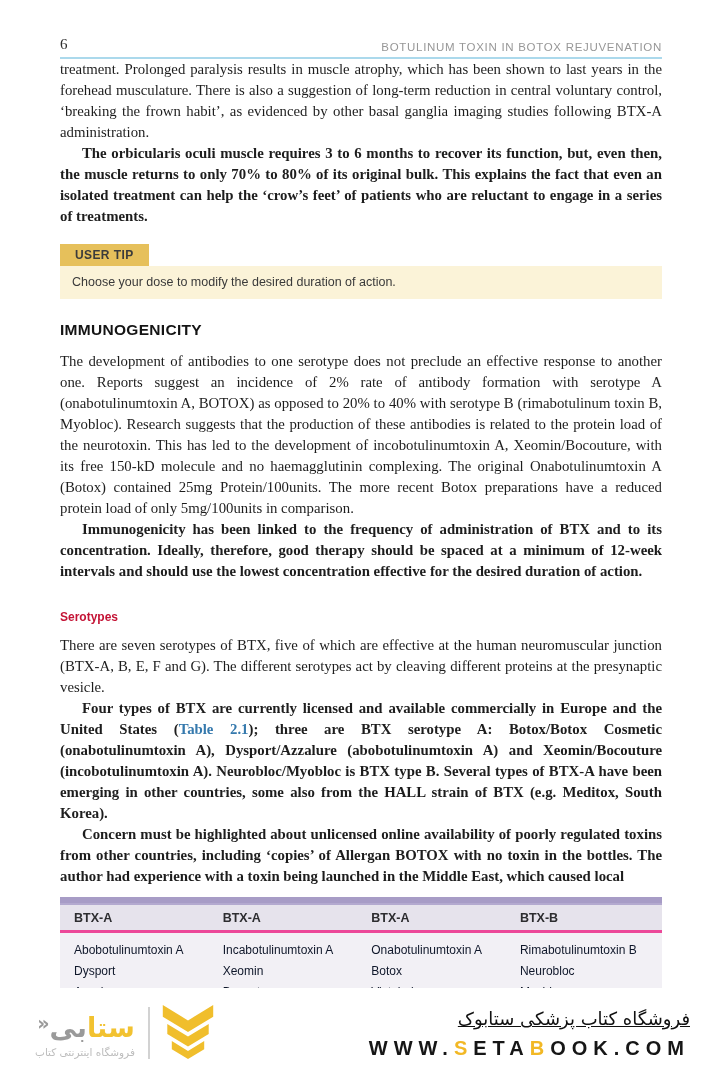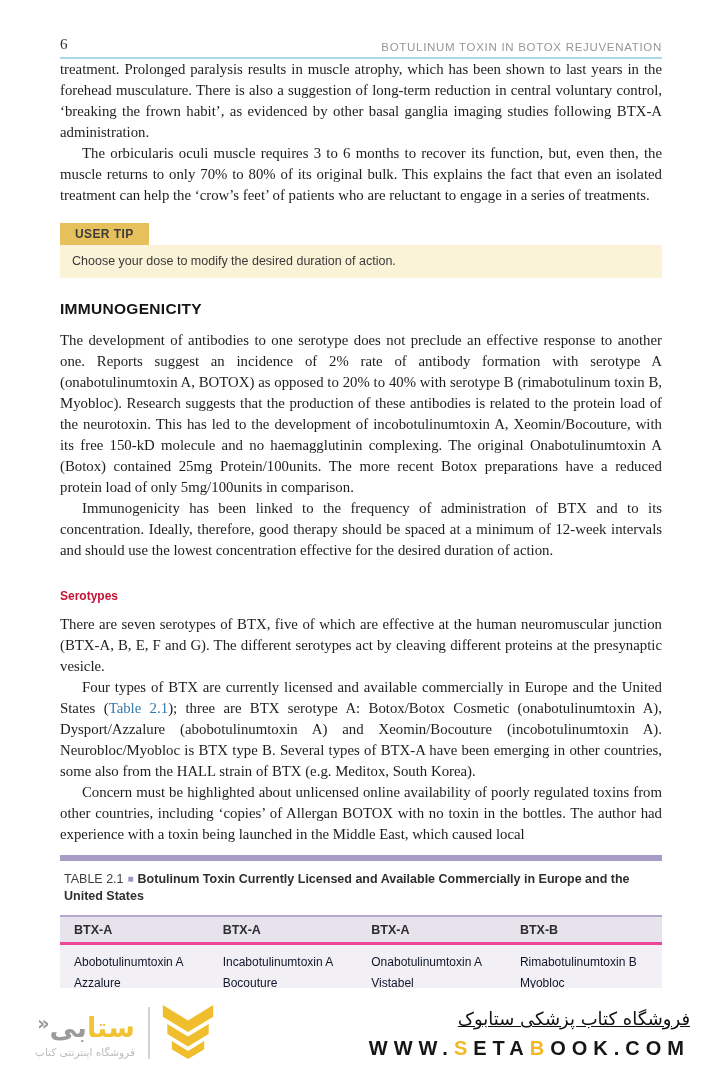--- a/index.html
+++ b/index.html
@@ -8,21 +8,21 @@
   .content{margin:0 58px 0 60px;}
 
   
   .hdr{display:flex;justify-content:space-between;align-items:flex-end;padding-top:36px;}
   .page-num{font-size:15px;color:#2e2e2e;}
   .running{font-family:"Liberation Sans",sans-serif;font-size:11.5px;color:#979797;letter-spacing:0.7px;}
   .hdr-rule{border-top:2px solid #abd9ec;margin-top:4px;}
 
   
   p.body{font-size:14.8px;line-height:21px;text-align:justify;color:#1d1d1d;margin:0;}
-  p.indent{text-indent:22px;}
+  p.indent{text-indent:22px;font-weight:bold;}
   .mt-first{margin-top:24px;}
   a.xref{color:#3579ad;text-decoration:none;}
 
   
   .tip{margin-top:17px;}
   .tip-tab{display:inline-block;background:#e6c05b;font-family:"Liberation Sans",sans-serif;
            font-weight:bold;font-size:12px;color:#3b3b3b;padding:4px 15px;letter-spacing:0.4px;}
   .tip-box{background:#fbf3d8;font-family:"Liberation Sans",sans-serif;font-size:12.5px;
            color:#3a3a3a;padding:9px 12px 10px 12px;}
 
@@ -89,33 +89,38 @@
     <p class="body indent">Immunogenicity has been linked to the frequency of administration of BTX and to its concentration. Ideally, therefore, good therapy should be spaced at a minimum of 12-week intervals and should use the lowest concentration effective for the desired duration of action.</p>
 
     <h3 class="red">Serotypes</h3>
 
     <p class="body">There are seven serotypes of BTX, five of which are effective at the human neuromuscular junction (BTX-A, B, E, F and G). The different serotypes act by cleaving different proteins at the presynaptic vesicle.</p>
     <p class="body indent"><span>Four types of BTX are currently licensed and available commercially in Europe and the United States (</span><a class="xref" href="#">Table 2.1</a><span>); three are BTX serotype A: Botox/Botox Cosmetic (onabotulinumtoxin A), Dysport/Azzalure (abobotulinumtoxin A) and Xeomin/Bocouture (incobotulinumtoxin A). Neurobloc/Myobloc is BTX type B. Several types of BTX-A have been emerging in other countries, some also from the HALL strain of BTX (e.g. Meditox, South Korea).</span></p>
     <p class="body indent">Concern must be highlighted about unlicensed online availability of poorly regulated toxins from other countries, including ‘copies’ of Allergan BOTOX with no toxin in the bottles. The author had experience with a toxin being launched in the Middle East, which caused local</p>
 
     <div class="tbl">
       <div class="tbl-topbar"></div>
-      <div class="tbl-title"><span>TABLE 2.1</span><span class="bullet">■</span><span class="name">Botulinum Toxin Currently Licensed and Available Commercially in Europe and the United States</span></div>
       <div class="tbl-head grid4">
         <div class="cell">BTX-A</div>
         <div class="cell">BTX-A</div>
         <div class="cell">BTX-A</div>
         <div class="cell">BTX-B</div>
       </div>
       <div class="tbl-body">
         <div class="grid4">
           <div class="cell">Abobotulinumtoxin A</div>
           <div class="cell">Incabotulinumtoxin A</div>
           <div class="cell">Onabotulinumtoxin A</div>
           <div class="cell">Rimabotulinumtoxin B</div>
+        </div>
+        <div class="grid4">
+          <div class="cell">Dysport</div>
+          <div class="cell">Xeomin</div>
+          <div class="cell">Botox</div>
+          <div class="cell">Neurobloc</div>
         </div>
         <div class="grid4">
           <div class="cell">Azzalure</div>
           <div class="cell">Bocouture</div>
           <div class="cell">Vistabel</div>
           <div class="cell">Myobloc</div>
         </div>
       </div>
       <div class="tbl-foot"><span class="abbr">BTX</span><span>, Botulinum toxin.</span></div>
       <div class="tbl-botbar"></div>

